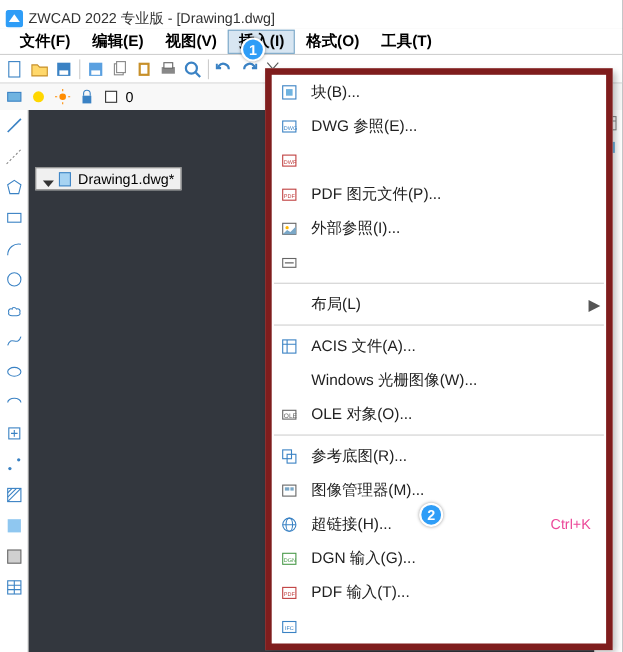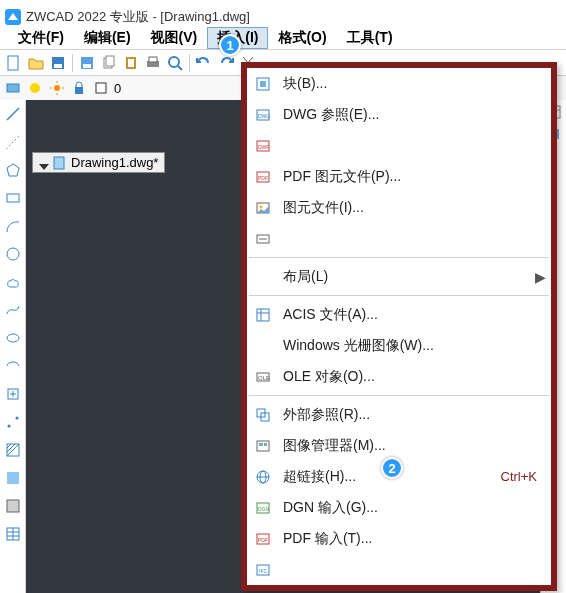--- a/index.html
+++ b/index.html
@@ -28,21 +28,21 @@
   .doc-tab .tri { width:0; height:0; border-left:5px solid transparent; border-right:5px solid transparent; border-top:6px solid #333;}
   .doc-tab .pg { width:14px; height:14px;}
   
   .rightstrip { width:26px; background:#fff; border-left:1px solid #d0d0d0; display:flex; flex-direction:column; align-items:center; padding-top:4px; gap:6px;}
   
   
   .dropdown { position:absolute; top:62px; left:241px; width:316px; background:#fff; border:6px solid #7f1d1d; box-shadow:3px 3px 6px rgba(0,0,0,0.25); z-index:100;}
   .dropdown .mi { display:flex; align-items:center; height:31px; padding:0 6px; font-size:14px; color:#222; cursor:default;}
   .dropdown .mi .mi-icon { width:20px; height:20px; margin-right:10px; display:flex; align-items:center; justify-content:center;}
   .dropdown .mi .mi-text { flex:1; }
-  .dropdown .mi .mi-short { color:#7f1d1d; margin-right:8px; font-size:13px;}
+  .dropdown .mi .mi-short { color:#ec4899; margin-right:8px; font-size:13px;}
   .dropdown .mi .mi-arrow { width:10px; color:#555;}
   .dropdown .divider { height:1px; background:#d0d0d0; margin:3px 2px;}
   
   .callout { position:absolute; width:22px; height:22px; border-radius:50%; background:#2e9df7; color:#fff; font-size:13px; font-weight:bold; display:flex; align-items:center; justify-content:center; z-index:200; border:2px solid #fff; box-shadow:0 0 3px rgba(0,0,0,0.4);}
   .callout.c1 { top:34px; left:219px;}
   .callout.c2 { top:457px; left:381px;}
   
   svg { display:block; }
 </style>
 </head>
@@ -331,21 +331,21 @@
     <span class="mi-text">PDF 图元文件(P)...</span>
   </div>
   <div class="mi">
     <span class="mi-icon">
         <svg width="16" height="16">
           <rect x="2" y="3" width="12" height="10" fill="#fff" stroke="#666"></rect>
           <circle cx="6" cy="7" r="1.5" fill="#ffb700"></circle>
           <path d="M2 13l4-4 3 2 5-5v7z" fill="#7aa7c7"></path>
         </svg>
       </span>
-    <span class="mi-text">图元文件(I)...</span>
+    <span class="mi-text">外部参照(I)...</span>
   </div>
   <div class="mi">
     <span class="mi-icon">
         <svg width="16" height="16">
           <rect x="2" y="4" width="12" height="8" fill="#fff" stroke="#666"></rect>
           <line x1="4" y1="8" x2="12" y2="8" stroke="#666"></line>
         </svg>
       </span>
   </div>
   <div class="divider"></div>
@@ -378,21 +378,21 @@
     <span class="mi-text">OLE 对象(O)...</span>
   </div>
   <div class="divider"></div>
   <div class="mi">
     <span class="mi-icon">
         <svg width="16" height="16">
           <rect x="2" y="2" width="8" height="8" fill="none" stroke="#3a82c4"></rect>
           <rect x="6" y="6" width="8" height="8" fill="none" stroke="#3a82c4"></rect>
         </svg>
       </span>
-    <span class="mi-text">外部参照(R)...</span>
+    <span class="mi-text">参考底图(R)...</span>
   </div>
   <div class="mi">
     <span class="mi-icon">
         <svg width="16" height="16">
           <rect x="2" y="3" width="12" height="10" fill="#fff" stroke="#666"></rect>
           <rect x="4" y="5" width="4" height="3" fill="#7aa7c7"></rect>
           <rect x="9" y="5" width="3" height="3" fill="#7aa7c7"></rect>
         </svg>
       </span>
     <span class="mi-text">图像管理器(M)...</span>

